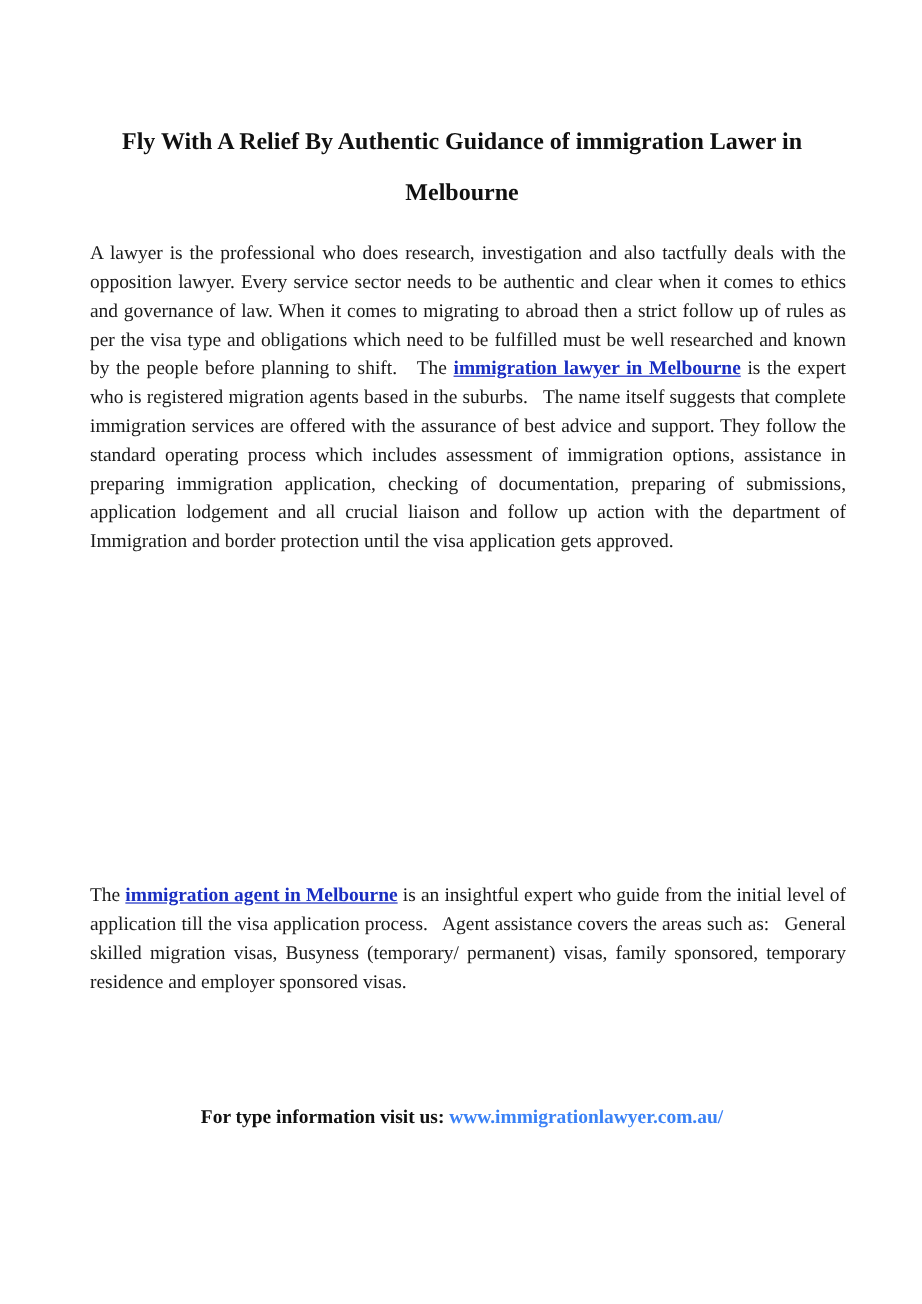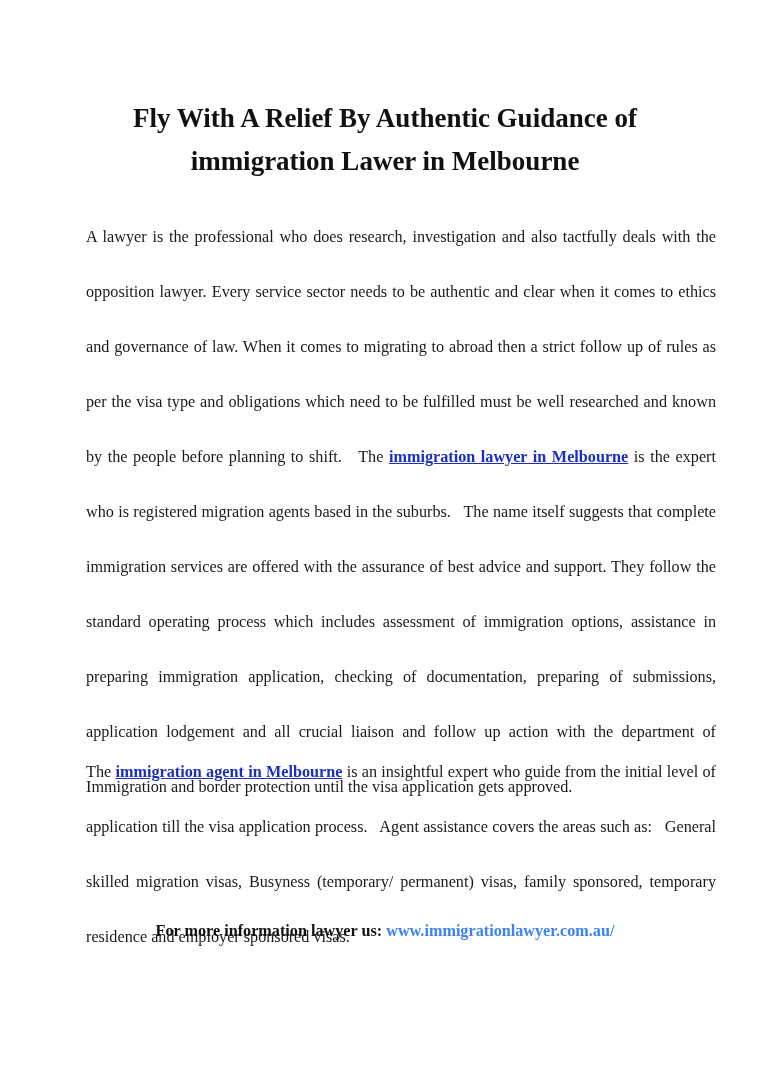--- a/index.html
+++ b/index.html
@@ -22,32 +22,32 @@
       height: 1087px;
       background: #ffffff;
     }
     .title {
       position: absolute;
       left: 60px;
       width: 650px;
       top: 97px;
       text-align: center;
       font-weight: bold;
-      font-size: 27px;
+      font-size: 20px;
       line-height: 43px;
       color: #111111;
       margin: 0;
     }
     .para {
       position: absolute;
       left: 70px;
       width: 630px;
-      margin: 16px;
+      margin: 5px;
       font-size: 16.2px;
-      line-height: 55px;
+      line-height: 24px;
       text-align: justify;
       color: #1a1a1a;
     }
     .para1 { top: 194px; }
     .para2 { top: 729px; }
     .link {
       color: #1a2ec2;
       font-weight: bold;
       text-decoration: underline;
       text-decoration-color: #1a2ec2;
@@ -75,15 +75,15 @@
 <body>
 
 <div class="page">
 
   <h1 class="title">Fly With A Relief By Authentic Guidance of immigration Lawer in Melbourne</h1>
 
   <p class="para para1"><span>A lawyer is the professional who does research, investigation and also tactfully deals with the opposition lawyer. Every service sector needs to be authentic and clear when it comes to ethics and governance of law. When it comes to migrating to abroad then a strict follow up of rules as per the visa type and obligations which need to be fulfilled must be well researched and known by the people before planning to shift.&nbsp;&nbsp; The </span><a class="link">immigration lawyer in Melbourne</a><span> is the expert who is registered migration agents based in the suburbs.&nbsp;&nbsp; The name itself suggests that complete immigration services are offered with the assurance of best advice and support. They follow the standard operating process which includes assessment of immigration options, assistance in preparing immigration application, checking of documentation, preparing of submissions, application lodgement and all crucial liaison and follow up action with the department of Immigration and border protection until the visa application gets approved.</span></p>
 
   <p class="para para2"><span>The </span><a class="link">immigration agent in Melbourne</a><span> is an insightful expert who guide from the initial level of application till the visa application process.&nbsp;&nbsp; Agent assistance covers the areas such as:&nbsp;&nbsp; General skilled migration visas, Busyness (temporary/ permanent) visas, family sponsored, temporary residence and employer sponsored visas.</span></p>
 
-  <p class="footer"><span>For more information lawyer us: </span><a class="url">www.immigrationlawyer.com.au/</a></p>
+  <p class="footer"><span>For type information visit us: </span><a class="url">www.immigrationlawyer.com.au/</a></p>
 
 </div>
 
 </body></html>

